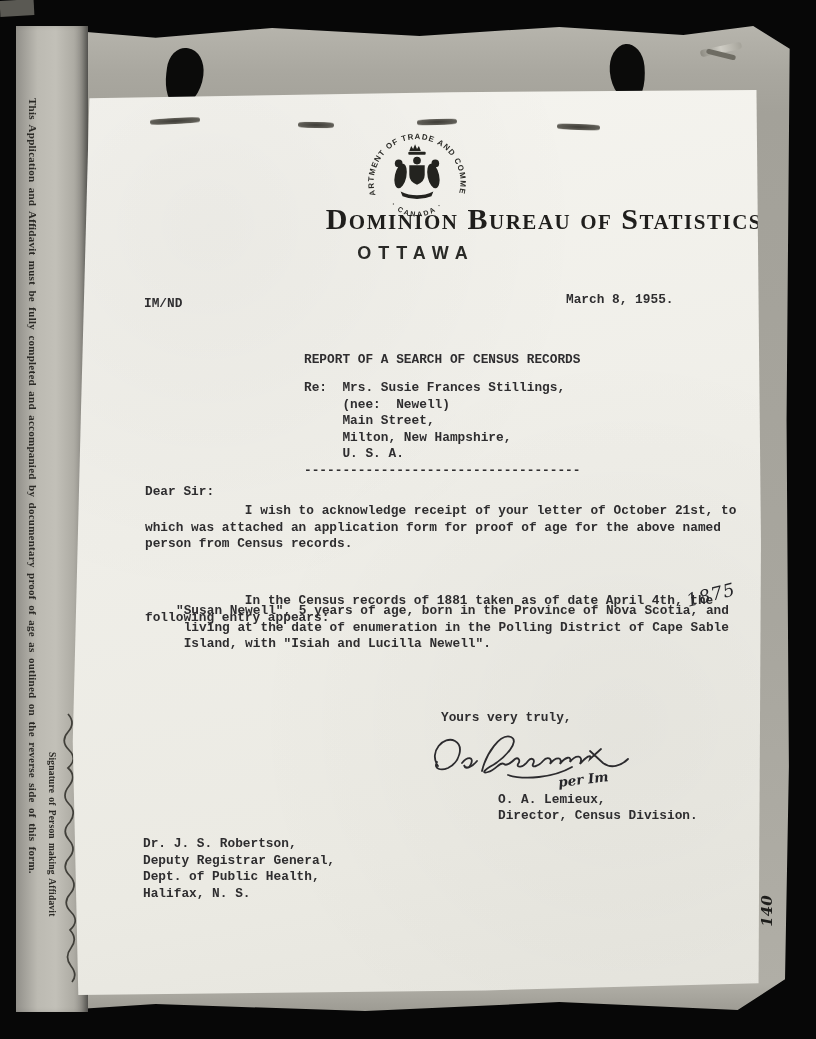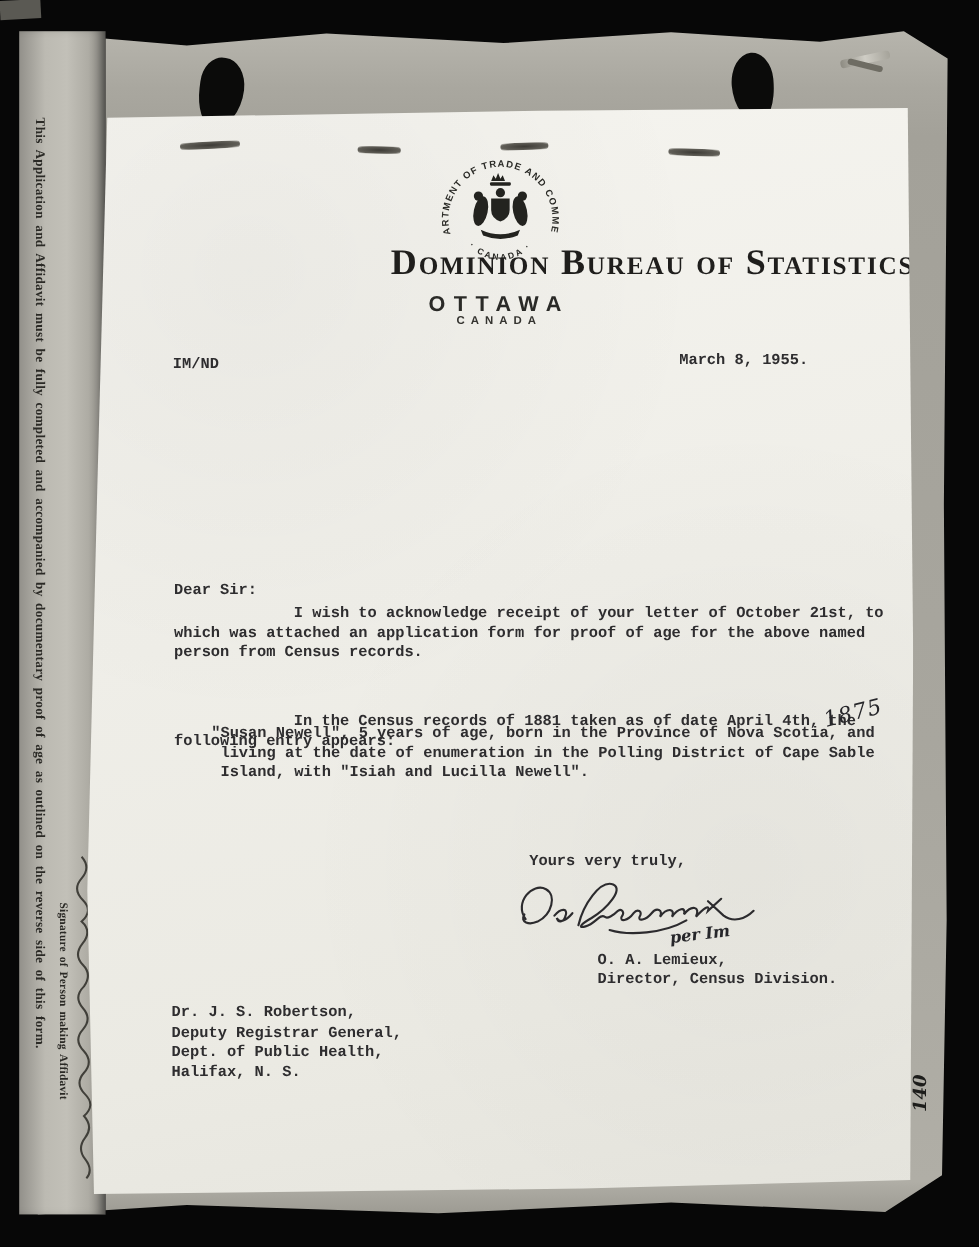--- a/index.html
+++ b/index.html
@@ -106,25 +106,31 @@
         <ellipse cx="38" cy="56" rx="6" ry="13" transform="rotate(12 38 56)"></ellipse>
         <circle cx="36" cy="43" r="4"></circle>
         <ellipse cx="72" cy="56" rx="6" ry="13" transform="rotate(-12 72 56)"></ellipse>
         <circle cx="74" cy="43" r="4"></circle>
         <path d="M38 72 q17 8 34 0 l-2 5 q-15 6 -30 0 z"></path>
       </g>
     </svg>
 
     <div id="org-name">Dominion Bureau of Statistics</div>
     <div id="letterhead-city">OTTAWA</div>
-    <div id="letterhead-country">CANADA</div>
 
     <div class="mono" style="left:74px;top:206px;">IM/ND</div>
     <div class="mono" style="left:496px;top:202px;">March 8, 1955.</div>
 
+    <div class="mono" style="left:234px;top:262px;">REPORT OF A SEARCH OF CENSUS RECORDS</div>
+    <div class="mono" style="left:234px;top:290px;">Re:  Mrs. Susie Frances Stillings,
+     (nee:  Newell)
+     Main Street,
+     Milton, New Hampshire,
+     U. S. A.
+------------------------------------</div>
 
     <div class="mono" style="left:75px;top:394px;">Dear Sir:</div>
     <div class="mono" style="left:75px;top:413px;">             I wish to acknowledge receipt of your letter of October 21st, to
 which was attached an application form for proof of age for the above named
 person from Census records.</div>
     <div class="mono" style="left:75px;top:479px;margin-top:24px;">             In the Census records of 1881 taken as of date April 4th, the
 following entry appears:</div>
     <div class="mono" style="left:106px;top:513px;">"Susan Newell", 5 years of age, born in the Province of Nova Scotia, and
  living at the date of enumeration in the Polling District of Cape Sable
  Island, with "Isiah and Lucilla Newell".</div>

